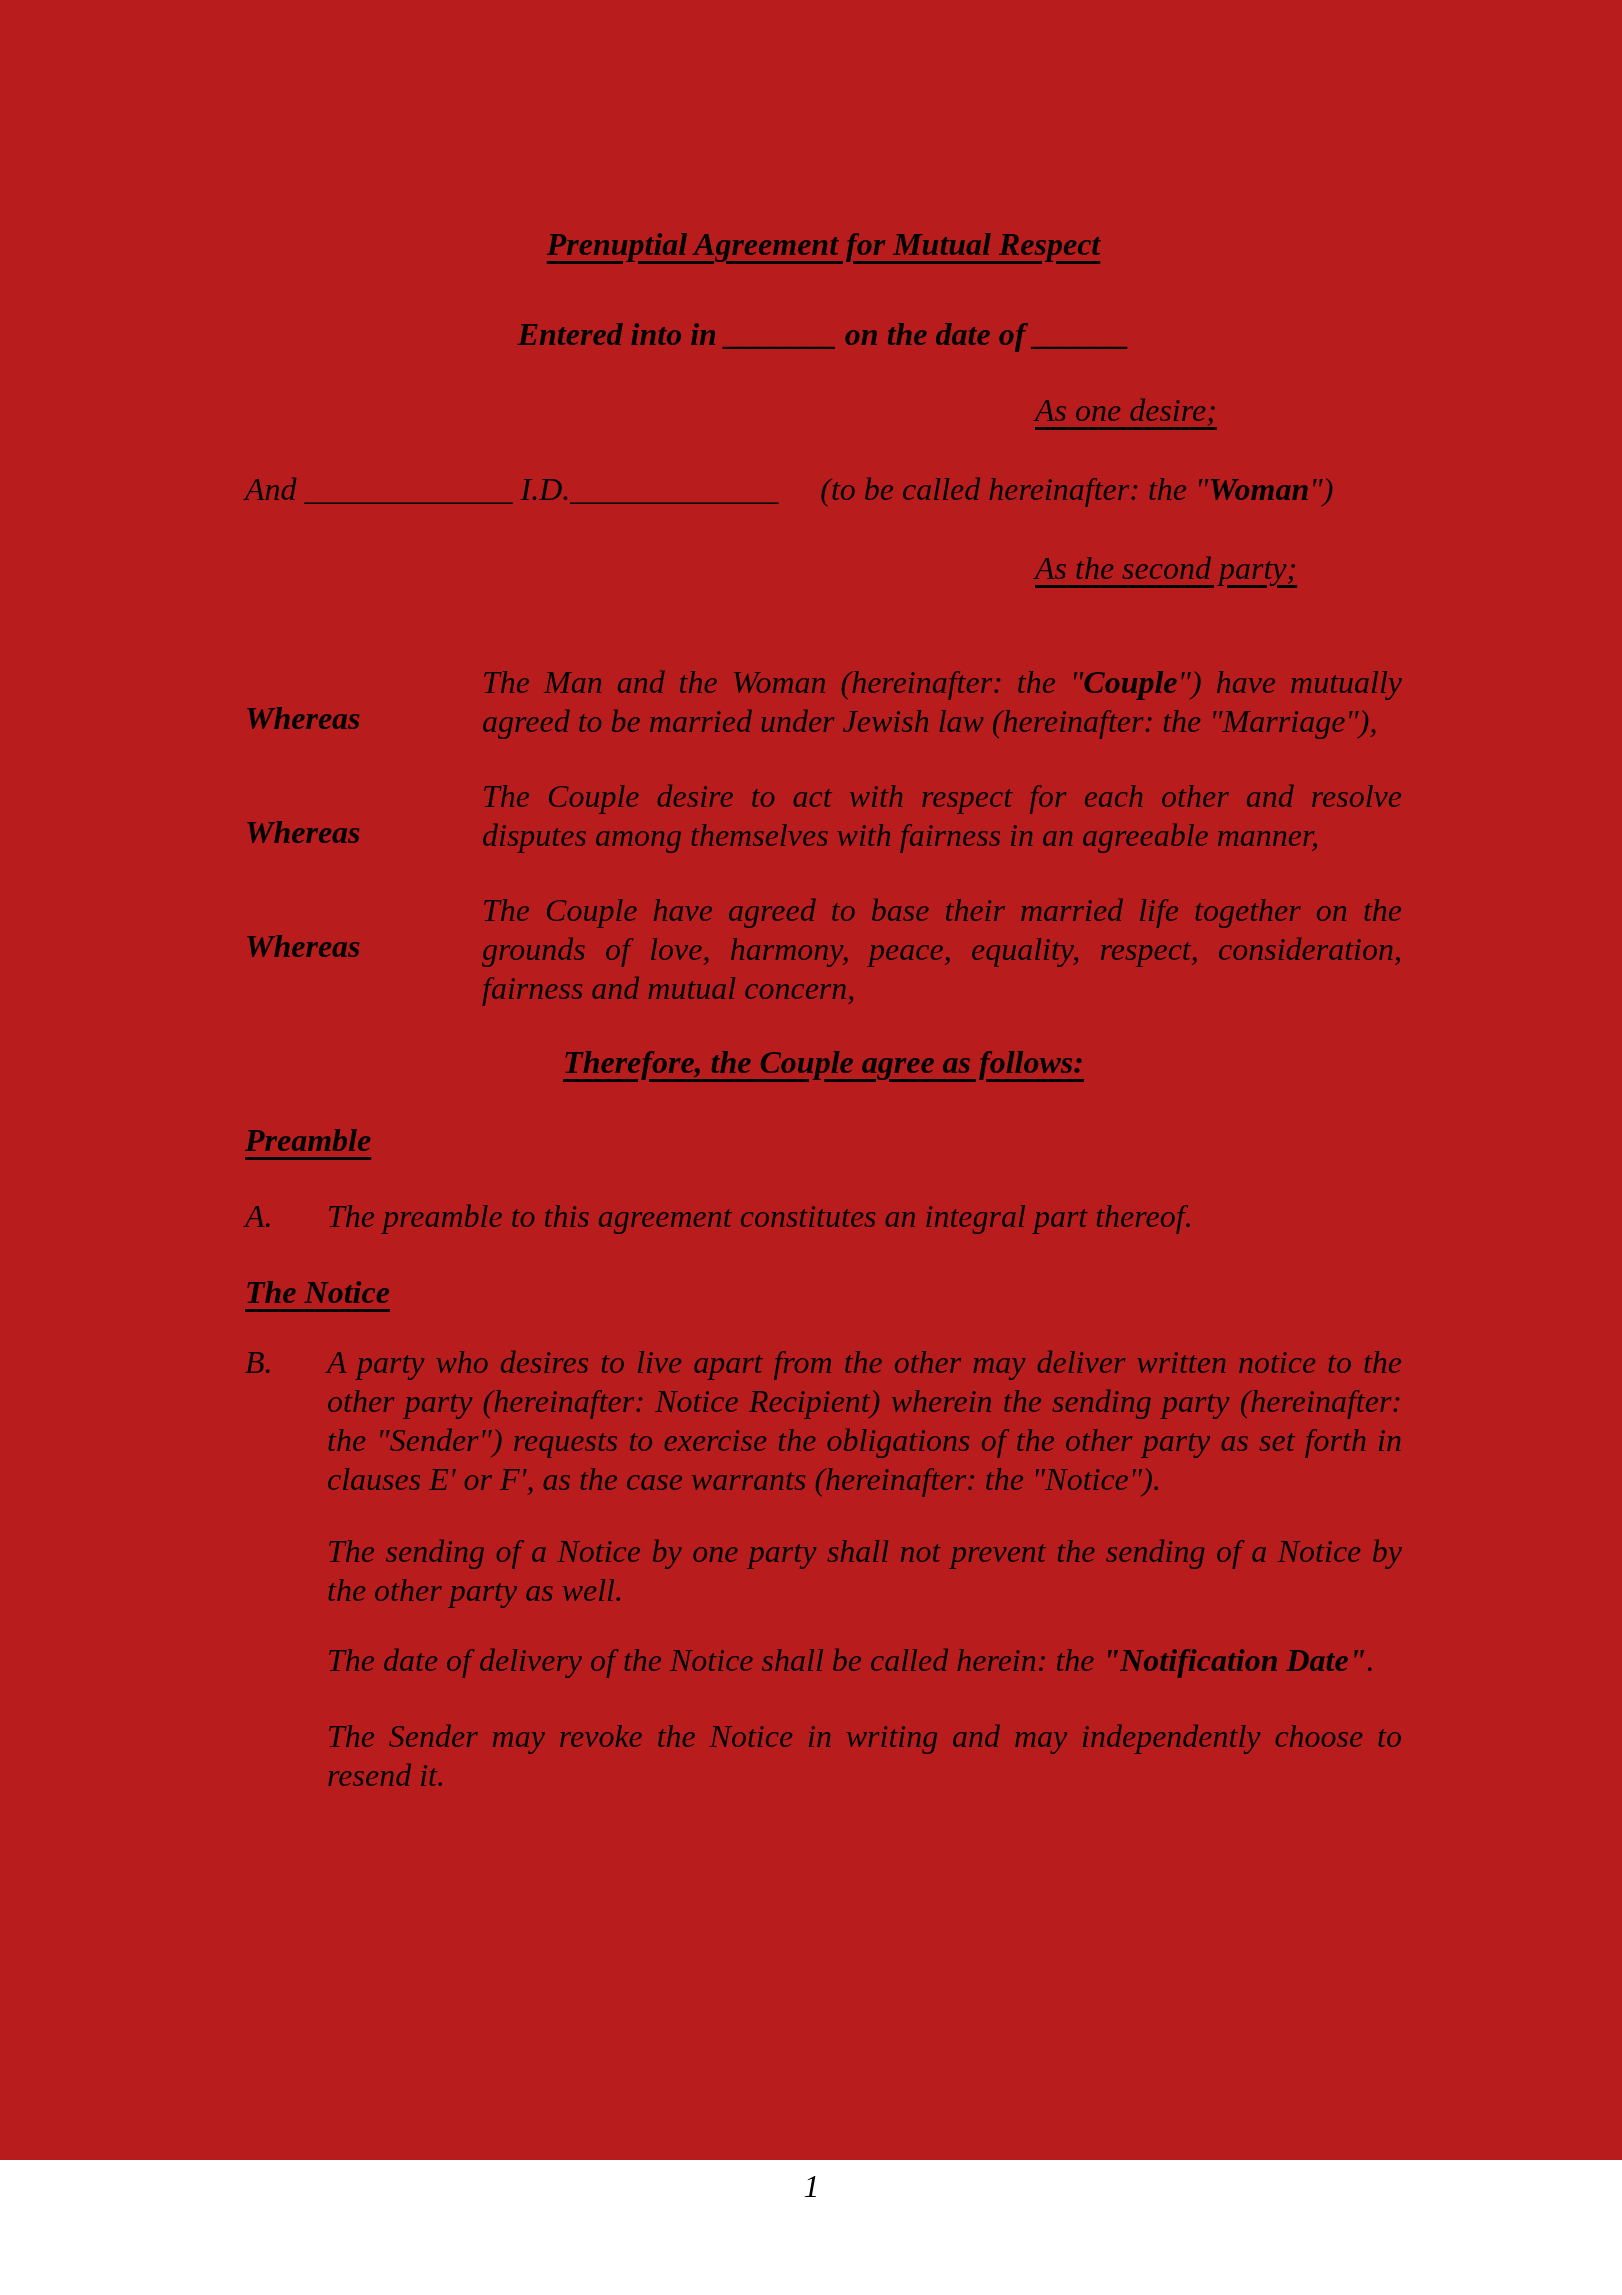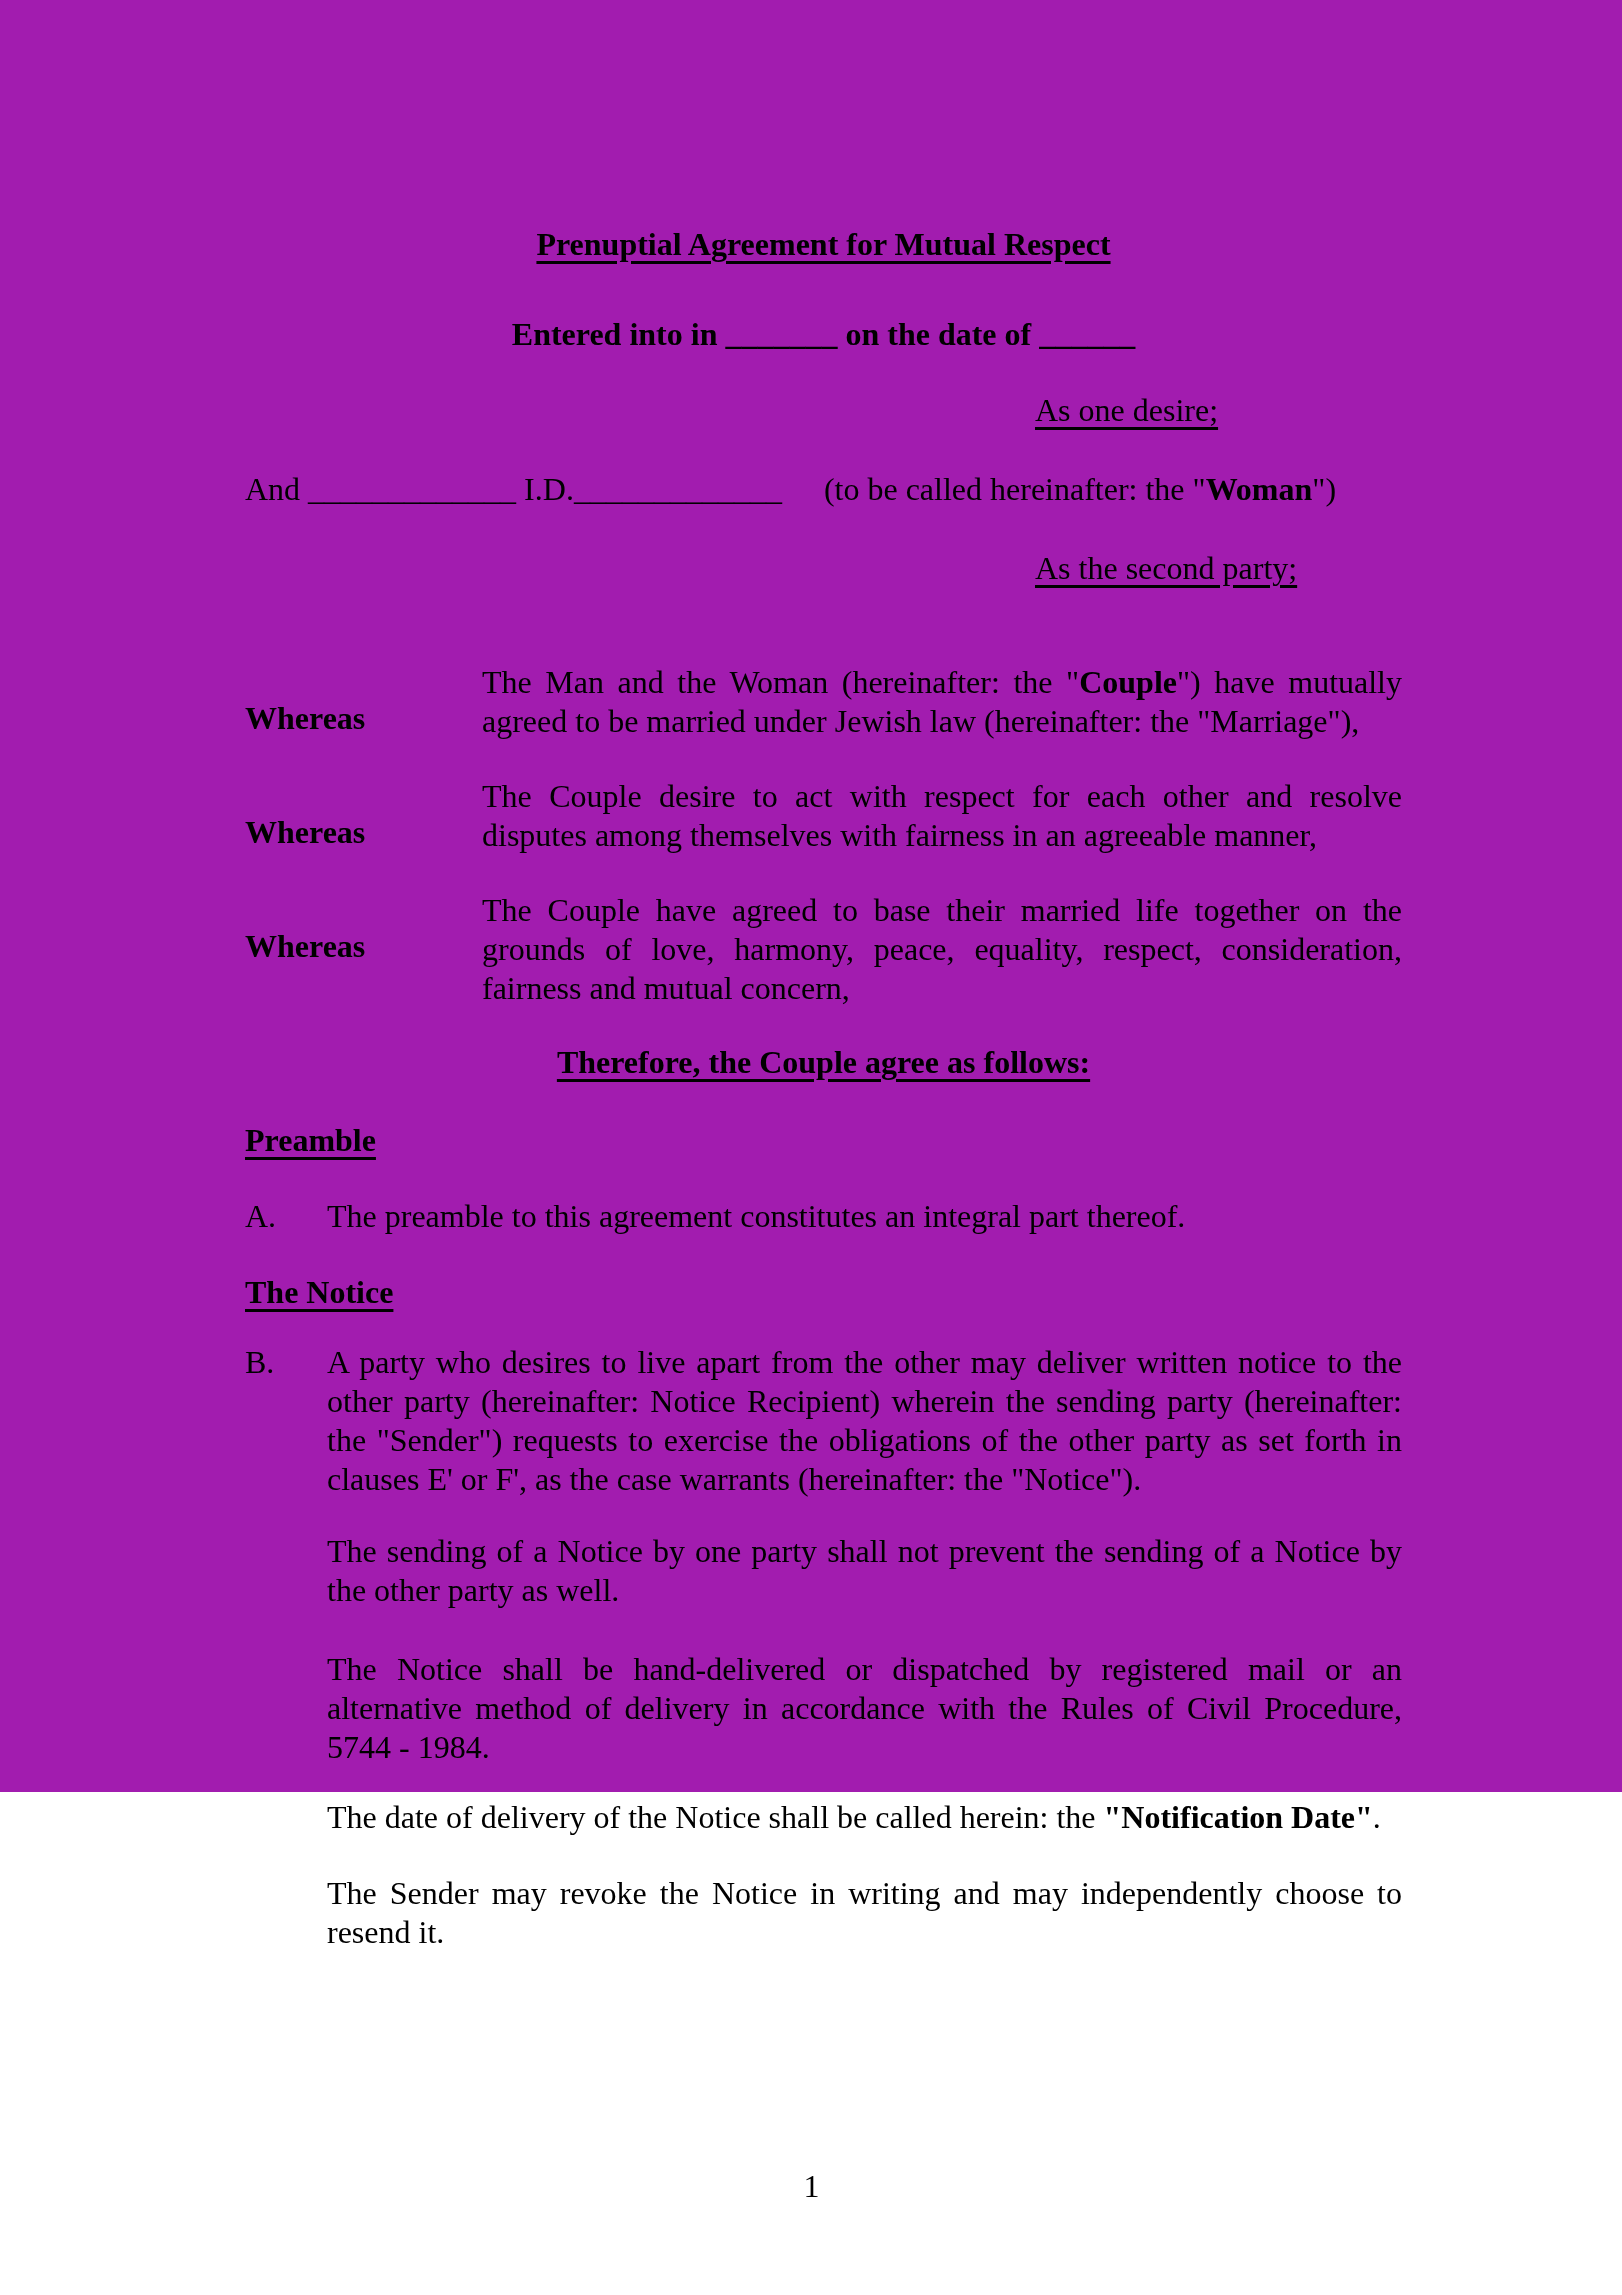--- a/index.html
+++ b/index.html
@@ -1,26 +1,27 @@
 <!DOCTYPE html>
 <html style="font-size:14.7px"><head>
 <meta charset="utf-8">
 <style>
   * { margin: 0; padding: 0; box-sizing: border-box; }
   html, body { background: #ffffff; }
   body { width: 1623px; height: 2296px; }
   .page {
     position: relative;
     width: 1623px;
-    height: 1792px;
-    background: #a21caf;
+    height: 2160px;
+    background: #b91c1c;
     color: #000000;
     font-family: "Liberation Serif", "DejaVu Serif", serif;
     font-size: 32px;
     line-height: 39px;
+    font-style: italic;
   }
   .content {
     position: absolute;
     left: 245px;
     top: 225px;
     width: 1157px;
   }
   .b { font-weight: bold; }
   .u {
     text-decoration: underline;
@@ -102,21 +103,20 @@
 
     <p class="heading-notice"><span class="u">The Notice</span></p>
 
     <div class="row clause-b">
       <div class="clabel">B.</div>
       <p class="jbody">A party who desires to live apart from the other may deliver written notice to the other party (hereinafter: Notice Recipient) wherein the sending party (hereinafter: the "Sender") requests to exercise the obligations of the other party as set forth in clauses E' or F', as the case warrants (hereinafter: the "Notice").</p>
     </div>
 
     <p class="para para-sending">The sending of a Notice by one party shall not prevent the sending of a Notice by the other party as well.</p>
 
-    <p class="para para-delivery">The Notice shall be hand-delivered or dispatched by registered mail or an alternative method of delivery in accordance with the Rules of Civil Procedure, 5744 - 1984.</p>
 
     <p class="para para-date"><span>The date of delivery of the Notice shall be called herein: the </span><span class="b">"Notification Date"</span><span>.</span></p>
 
     <p class="para para-revoke">The Sender may revoke the Notice in writing and may independently choose to resend it.</p>
 
   </div>
 
   <div class="page-number">1</div>
 </div>
 

